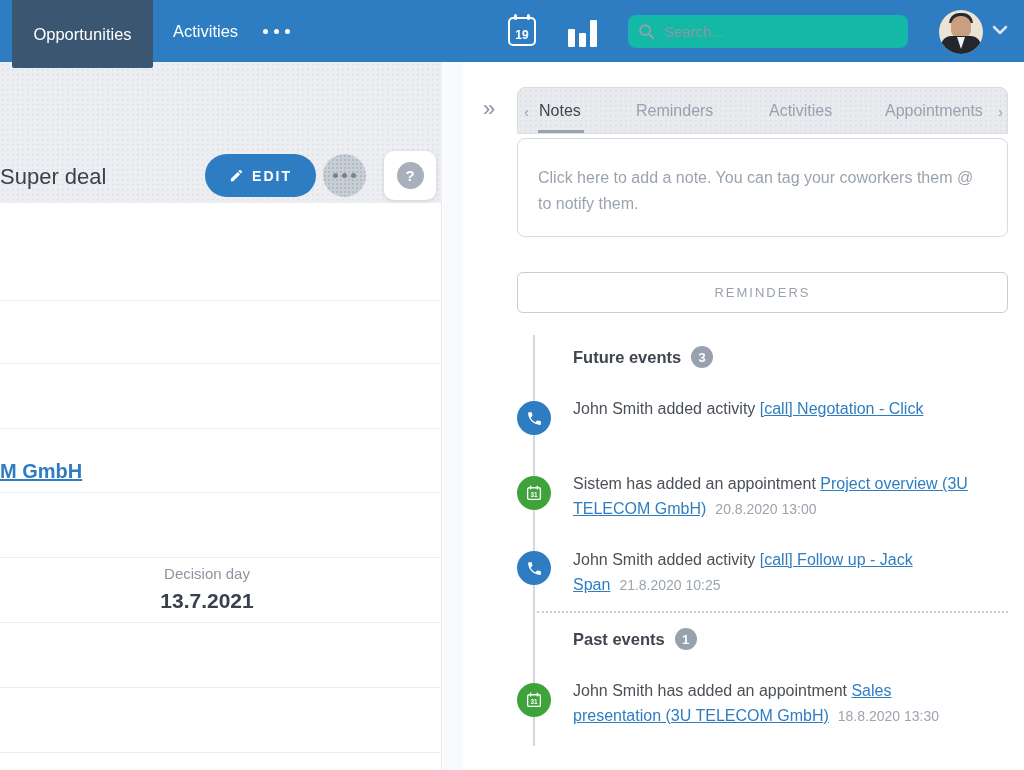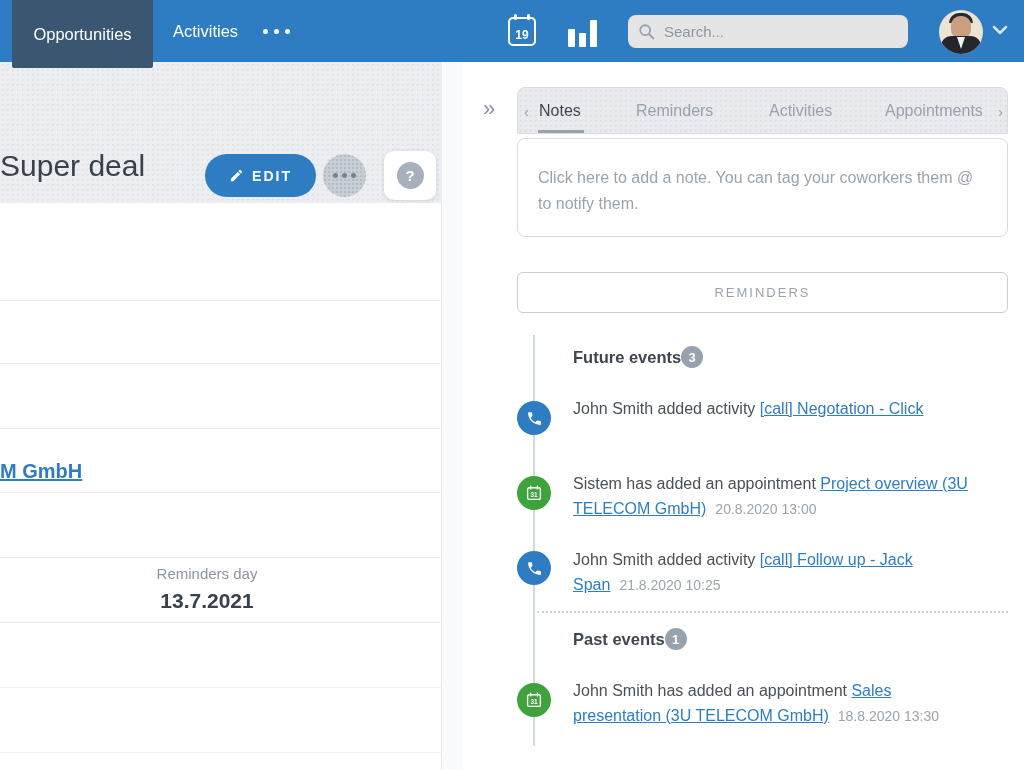--- a/index.html
+++ b/index.html
@@ -15,36 +15,36 @@
   .nav-more i { width:5px; height:5px; border-radius:50%; background:#fff; display:block; }
   .cal-icon { position:absolute; left:508px; top:17px; width:28px; height:29px; border:2px solid #fff; border-radius:5px;
     color:#fff; font-size:12px; font-weight:bold; display:flex; align-items:flex-end; justify-content:center; padding-bottom:2px; }
   .cal-icon:before { content:""; position:absolute; left:4px; top:-5px; width:3px; height:6px; background:#fff; border-radius:2px; }
   .cal-icon:after  { content:""; position:absolute; right:4px; top:-5px; width:3px; height:6px; background:#fff; border-radius:2px; }
   .bars-icon { position:absolute; left:568px; top:20px; width:32px; height:27px; }
   .bars-icon i { position:absolute; bottom:0; width:7px; background:#fff; border-radius:1px; display:block; }
   .bars-icon .b1 { left:0;  height:18px; }
   .bars-icon .b2 { left:11px; height:14px; }
   .bars-icon .b3 { left:22px; height:27px; }
-  .searchbox { position:absolute; left:628px; top:15px; width:280px; height:33px; background:#e5e5e5; border-radius:8px;
+  .searchbox { position:absolute; left:628px; top:15px; width:280px; height:33px; background:#14b8a6; border-radius:8px;
     display:flex; align-items:center; padding:0 10px; }
   .searchbox input { border:none; background:transparent; outline:none; font-size:15px; color:#47505c; width:100%;
     font-family:"Liberation Sans","DejaVu Sans",sans-serif; }
   .searchbox input::placeholder { color:#8D97A4; }
   .avatar { position:absolute; left:939px; top:10px; width:44px; height:44px; border-radius:50%; background:#EBE3D3; overflow:hidden; }
   .avatar .head { position:absolute; left:12px; top:6px; width:20px; height:22px; background:#C99F7F; border-radius:9px 9px 8px 8px; }
   .avatar .hair { position:absolute; left:10px; top:3px; width:24px; height:10px; background:#27292e; border-radius:10px 10px 0 0; }
   .avatar .suit { position:absolute; left:2px; top:26px; width:40px; height:18px; background:#23262d; border-radius:10px 10px 0 0; }
   .avatar .shirt { position:absolute; left:18px; top:27px; width:8px; height:12px; background:#f2f2f2; clip-path:polygon(0 0,100% 0,50% 100%); }
   .user-caret { position:absolute; left:992px; top:24px; }
 
   
   .deal-header { position:absolute; left:0; top:62px; width:442px; height:141px; background:#ECEEF2;
     background-image:radial-gradient(circle, rgba(150,162,180,.16) 1px, transparent 1px); background-size:5px 5px; }
-  .deal-title { position:absolute; left:0; top:87px; font-size:30px; color:#3A414B; }
+  .deal-title { position:absolute; left:0; top:102px; font-size:22px; color:#3A414B; }
   .edit-btn { position:absolute; left:205px; top:92px; width:111px; height:43px; border-radius:22px; background:#2E7DC2; border:none;
     color:#fff; font-size:14px; font-weight:bold; letter-spacing:2px; display:flex; align-items:center; justify-content:center; gap:8px; cursor:pointer;
     font-family:"Liberation Sans","DejaVu Sans",sans-serif; }
   .more-btn { position:absolute; left:323px; top:92px; width:43px; height:43px; border-radius:50%; background:#C8CED6; border:none;
     display:flex; align-items:center; justify-content:center; gap:4px; cursor:pointer;
     background-image:radial-gradient(circle, rgba(120,130,145,.25) 1px, transparent 1px); background-size:4px 4px; }
   .more-btn i { width:5px; height:5px; border-radius:50%; background:#79828E; display:block; }
   .help-btn { position:absolute; left:384px; top:89px; width:52px; height:49px; border-radius:10px; background:#fff; border:none;
     box-shadow:0 1px 4px rgba(40,50,70,.14); display:flex; align-items:center; justify-content:center; cursor:pointer; }
   .help-btn .q { width:27px; height:27px; border-radius:50%; background:#A7B0BC; color:#fff; font-size:15px; font-weight:bold;
@@ -82,21 +82,21 @@
   .toggle { position:absolute; left:517px; top:272px; width:491px; height:41px; border:1px solid #C7CED6; border-radius:6px;
     display:flex; overflow:hidden; background:#fff; }
   .toggle .seg { flex:1; display:flex; align-items:center; justify-content:center; font-size:13px; letter-spacing:2px;
     color:#99A2AC; cursor:pointer; }
   .toggle .seg.active { background:#DBDFE4; color:#3F4650;
     background-image:radial-gradient(circle, rgba(140,152,170,.18) 1px, transparent 1px); background-size:5px 5px;
     border-right:1px solid #C7CED6; }
 
   .tl-line { position:absolute; left:533px; top:335px; width:2px; height:411px; background:#D2D7DC; }
   .tl-dotted { position:absolute; left:537px; top:611px; width:471px; border-top:2px dotted #C9CFD6; }
-  .tl-head { position:absolute; left:573px; display:flex; align-items:center; }
+  .tl-head { position:absolute; left:573px; display:flex; align-items:center; gap:10px; }
   .tl-head .txt { font-size:16.5px; font-weight:bold; color:#3F4650; }
   .tl-badge { width:22px; height:22px; border-radius:50%; background:#98A2AE; color:#fff; font-size:13px; font-weight:bold;
     display:flex; align-items:center; justify-content:center; }
   .ev-icon { position:absolute; left:517px; width:34px; height:34px; border-radius:50%; display:flex; align-items:center; justify-content:center; }
   .ev-icon.call { background:#2E7DC2; }
   .ev-icon.appt { background:#3FA33C; }
   .ev-l { position:absolute; left:573px; white-space:nowrap; font-size:16px; color:#4A5057; line-height:21px; }
   .ev-l a { color:#2E7DC2; text-decoration:underline; cursor:pointer; }
   .ev-ts { font-size:14px; color:#9CA4AD; margin-left:9px; }
 </style>
@@ -174,21 +174,21 @@
   <div class="rowline" style="top:300px"></div>
   <div class="rowline" style="top:363px"></div>
   <div class="rowline" style="top:428px"></div>
   <div class="rowline" style="top:492px"></div>
   <div class="rowline" style="top:557px"></div>
   <div class="rowline" style="top:622px"></div>
   <div class="rowline" style="top:687px"></div>
   <div class="rowline" style="top:752px"></div>
   <a class="company-link">M GmbH</a>
   <div class="decision">
-    <div class="lbl">Reminders day</div>
+    <div class="lbl">Decision day</div>
     <div class="val">13.7.2021</div>
   </div>
 
   <div class="gutter"></div>
   <div class="collapse">»</div>
 
   <div class="ptabs">
     <div class="ptab-chev" style="left:6px">‹</div>
     <div class="ptab active" style="left:21px">Notes</div>
     <div class="ptab" style="left:118px">Reminders</div>

